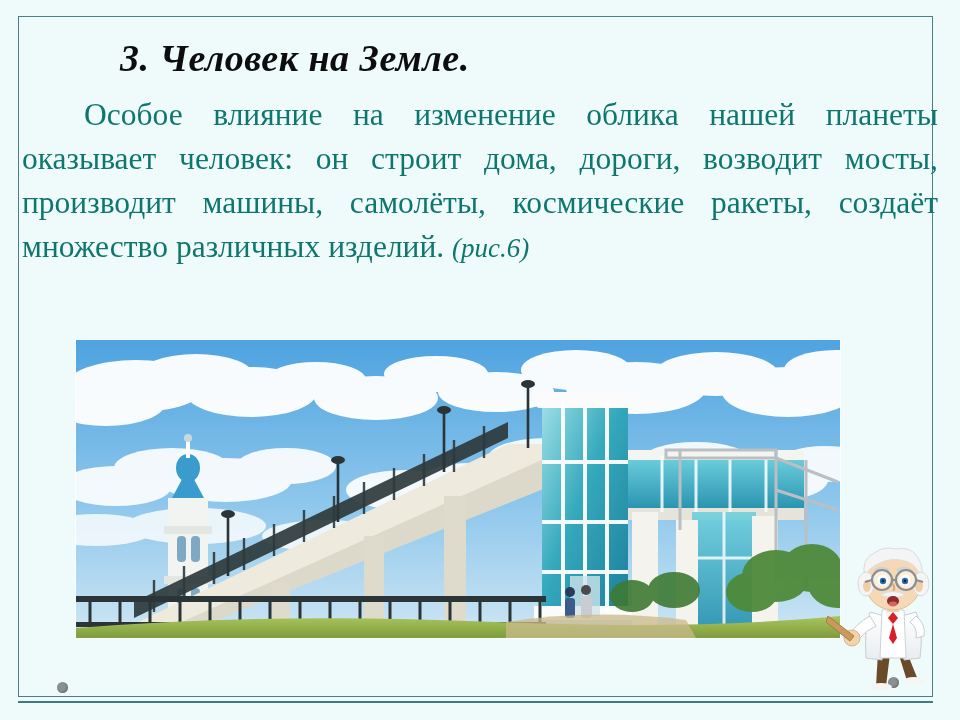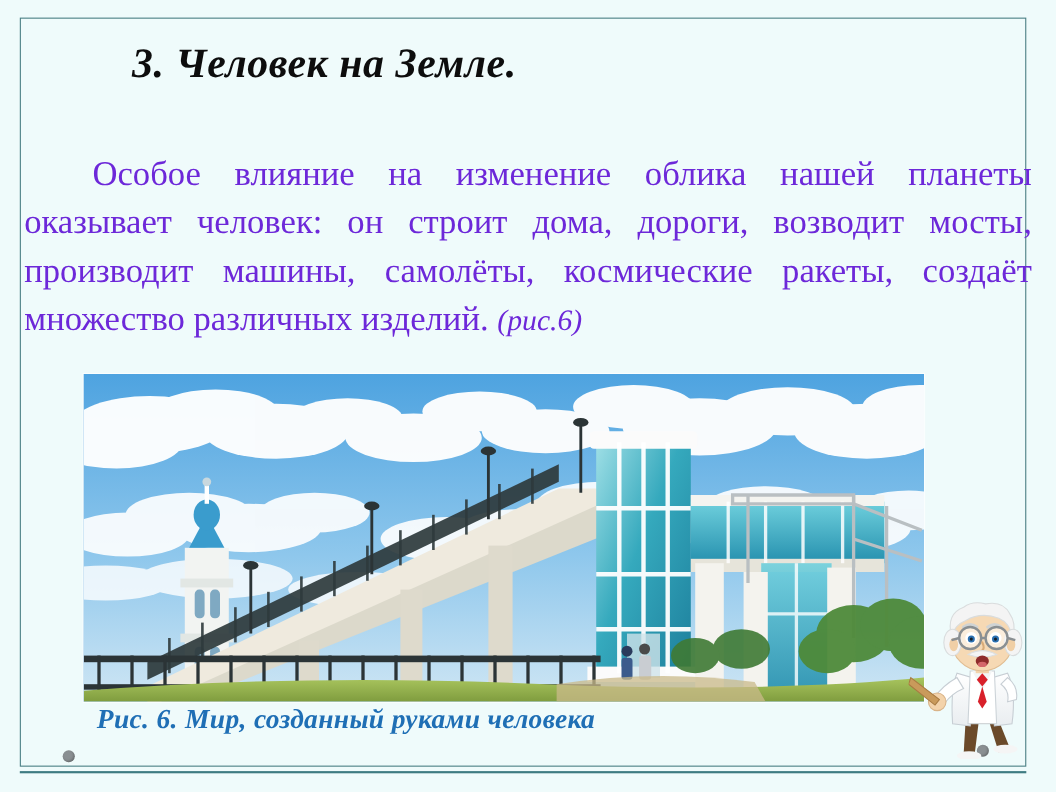--- a/index.html
+++ b/index.html
@@ -57,27 +57,26 @@
   }
 
   .body-text {
     position: absolute;
     left: 22px;
     top: 93px;
     width: 916px;
     font-family: "Liberation Serif", serif;
     font-size: 31.5px;
     line-height: 44px;
-    color: #6d28d9;
+    color: #0f766e;
     text-align: justify;
     text-indent: 62px;
     text-justify: inter-word;
     -webkit-hyphens: none;
     hyphens: none;
-    margin-top: 43px;
   }
   .body-text .figref {
     font-style: italic;
     font-size: 27px;
   }
 
   
   .photo {
     position: absolute;
     left: 76px;
@@ -336,21 +335,20 @@
         <rect x="489" y="258" width="10" height="20" rx="3" fill="#3b5b8c"></rect>
         <circle cx="510" cy="250" r="5" fill="#4a4a4a"></circle>
         <rect x="505" y="256" width="11" height="22" rx="3" fill="#c9cdd2"></rect>
       </g>
 
       <path d="M0 288 Q200 272 420 282 Q620 290 764 276 L764 298 L0 298 Z" fill="url(#grass)"></path>
       <path d="M430 282 Q520 268 610 280 L620 298 L430 298 Z" fill="#c9b98a" opacity="0.75"></path>
     </svg>
   </div>
 
-  <div class="caption">Рис. 6. Мир, созданный руками человека</div>
 
   <div class="dot dot-left"></div>
   <div class="dot dot-right"></div>
 
   <div class="professor">
     <svg viewBox="0 0 134 150">
       <defs>
         <linearGradient id="coatg" x1="0" y1="0" x2="0" y2="1">
           <stop offset="0%" stop-color="#ffffff"></stop>
           <stop offset="100%" stop-color="#e9edf0"></stop>

